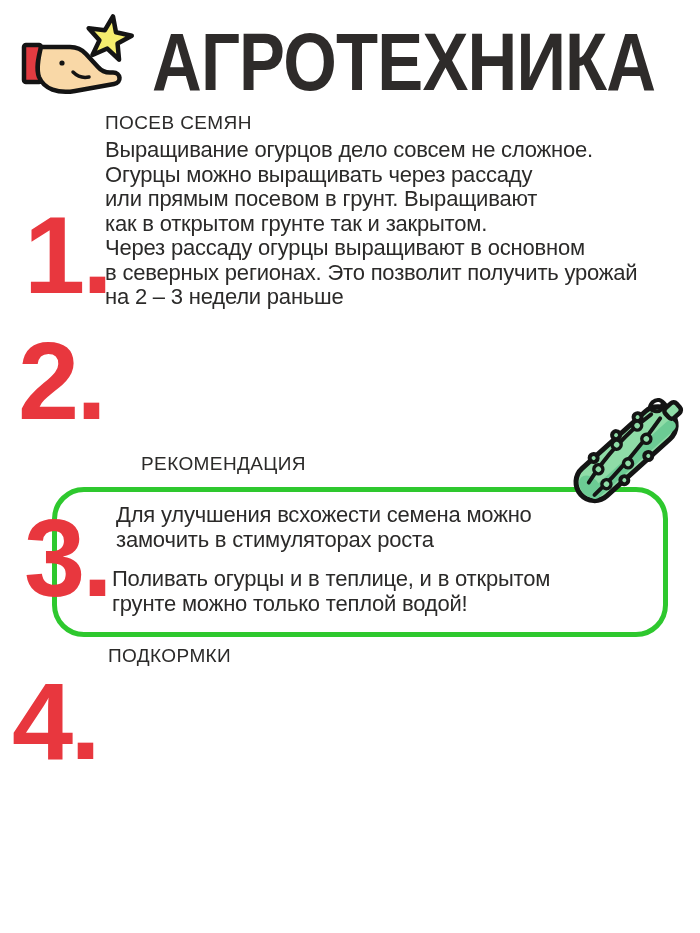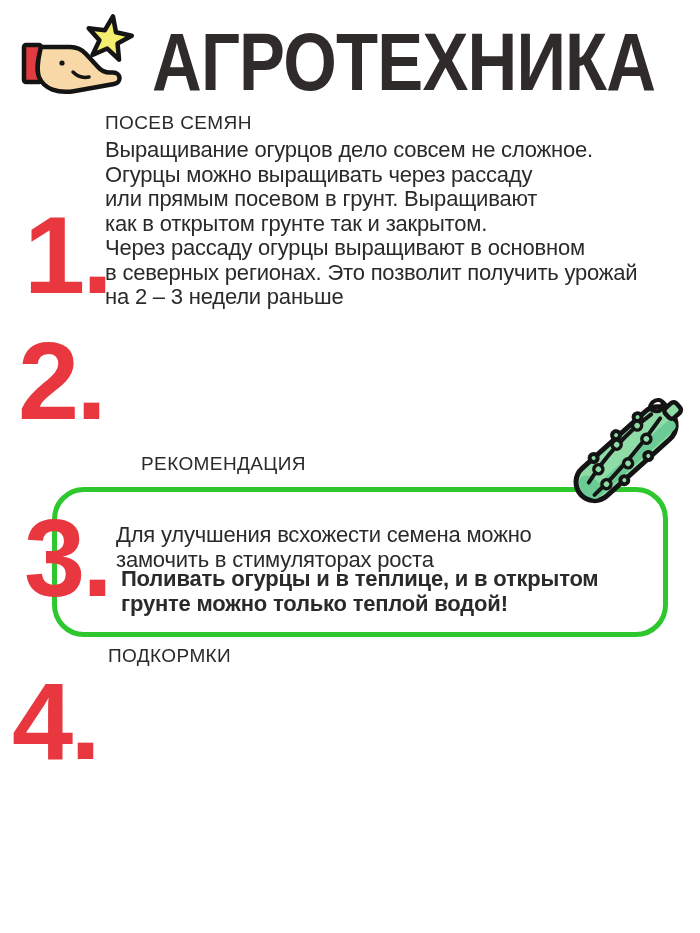--- a/index.html
+++ b/index.html
@@ -69,23 +69,23 @@
 как в открытом грунте так и закрытом.
 Через рассаду огурцы выращивают в основном
 в северных регионах. Это позволит получить урожай
 на 2 – 3 недели раньше</div>
 
   <div class="abs num" style="left:18px; top:326px;">2.</div>
 
   <div class="abs h2" style="left:100px; top:453px;margin-left:41px;">РЕКОМЕНДАЦИЯ</div>
   <div class="abs tip-box"></div>
   <div class="abs num" style="left:24px; top:503px;">3.</div>
-  <div class="abs para" style="left:116px; top:523px; z-index:2;">Для улучшения всхожести семена можно
+  <div class="abs para" style="left:116px; top:503px; z-index:2;">Для улучшения всхожести семена можно
 замочить в стимуляторах роста</div>
-  <div class="abs para" style="left:121px; top:567px; z-index:2;font-weight:bold;">Поливать огурцы и в теплице, и в открытом
+  <div class="abs para" style="left:112px; top:567px; z-index:2;">Поливать огурцы и в теплице, и в открытом
 грунте можно только теплой водой!</div>
 
   <svg id="cucumber" class="abs icon-svg" style="left:563px; top:378px;" width="137" height="142" viewBox="0 0 137 142">
     <g transform="rotate(-42 62 76)">
       <rect x="2" y="58" width="122" height="37" rx="18.5" fill="#8fdca7" stroke="#141414" stroke-width="5"></rect>
       <rect x="8" y="80" width="112" height="11" rx="5.5" fill="#6ccb94"></rect>
       <ellipse cx="14" cy="77" rx="9" ry="13" fill="#6ccb94"></ellipse>
 
       <circle cx="36" cy="58" r="4" fill="#8fdca7" stroke="#141414" stroke-width="4"></circle>
       <circle cx="68" cy="56" r="4" fill="#8fdca7" stroke="#141414" stroke-width="4"></circle>

